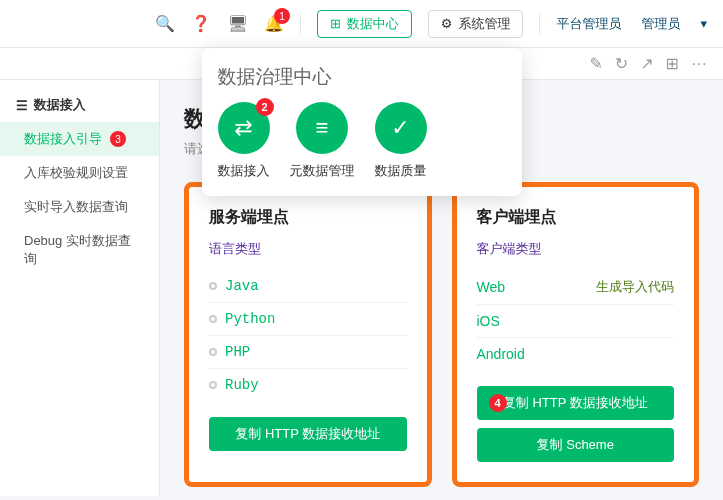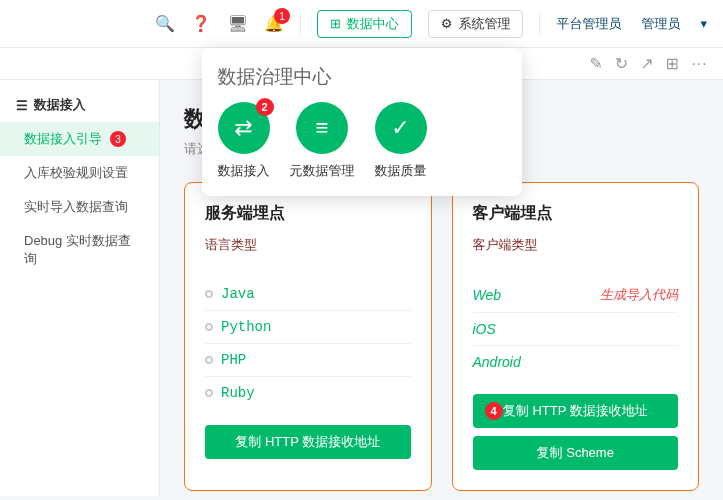--- a/index.html
+++ b/index.html
@@ -84,42 +84,42 @@
     }
 
     
     .main { flex: 1; padding: 24px; overflow-y: auto; }
     .page-title { font-size: 22px; font-weight: 600; color: #222; margin-bottom: 6px; }
     .page-subtitle { font-size: 13px; color: #888; margin-bottom: 24px; }
 
     .cards-row { display: flex; gap: 20px; }
     .card {
       flex: 1; background: #fff; border-radius: 8px;
-      border: 1px solid #f97316; padding: 20px;
+      border: 5px solid #f97316; padding: 20px;
     }
     .card-title { font-size: 16px; font-weight: 600; color: #222; margin-bottom: 12px; }
-    .card-subtitle { font-size: 13px; color: #7f1d1d; margin-bottom: 24px; }
+    .card-subtitle { font-size: 13px; color: #4c1d95; margin-bottom: 12px; }
 
     .lang-list { list-style: none; margin-bottom: 16px; }
     .lang-item {
       display: flex; align-items: center; gap: 8px;
       padding: 8px 0; border-bottom: 1px solid #f0f0f0;
       font-size: 14px; color: #00b96b; cursor: pointer; font-family: Liberation Mono, monospace;
     }
     .lang-item:last-child { border-bottom: none; }
     .lang-dot { width: 8px; height: 8px; border-radius: 50%; border: 2px solid #ccc; flex-shrink: 0; }
 
-    .client-list { list-style: none; margin-bottom: 16px; font-style: italic; }
+    .client-list { list-style: none; margin-bottom: 16px; }
     .client-item {
       display: flex; align-items: center; justify-content: space-between;
       padding: 8px 0; border-bottom: 1px solid #f0f0f0; cursor: pointer;
     }
     .client-item:last-child { border-bottom: none; }
     .client-item-left { font-size: 14px; color: #00b96b; }
-    .client-item-right { font-size: 13px; color: #ef4444; }
+    .client-item-right { font-size: 13px; color: #4d7c0f; }
 
     .btn-primary {
       background: #00b96b; color: #fff; border: none; border-radius: 4px;
       padding: 8px 16px; font-size: 13px; cursor: pointer; width: 100%;
       display: flex; align-items: center; justify-content: center; gap: 6px;
     }
     .btn-primary.with-badge { position: relative; justify-content: center; }
     .btn-badge {
       position: absolute; left: 12px;
       background: #f5222d; color: #fff; border-radius: 50%;

